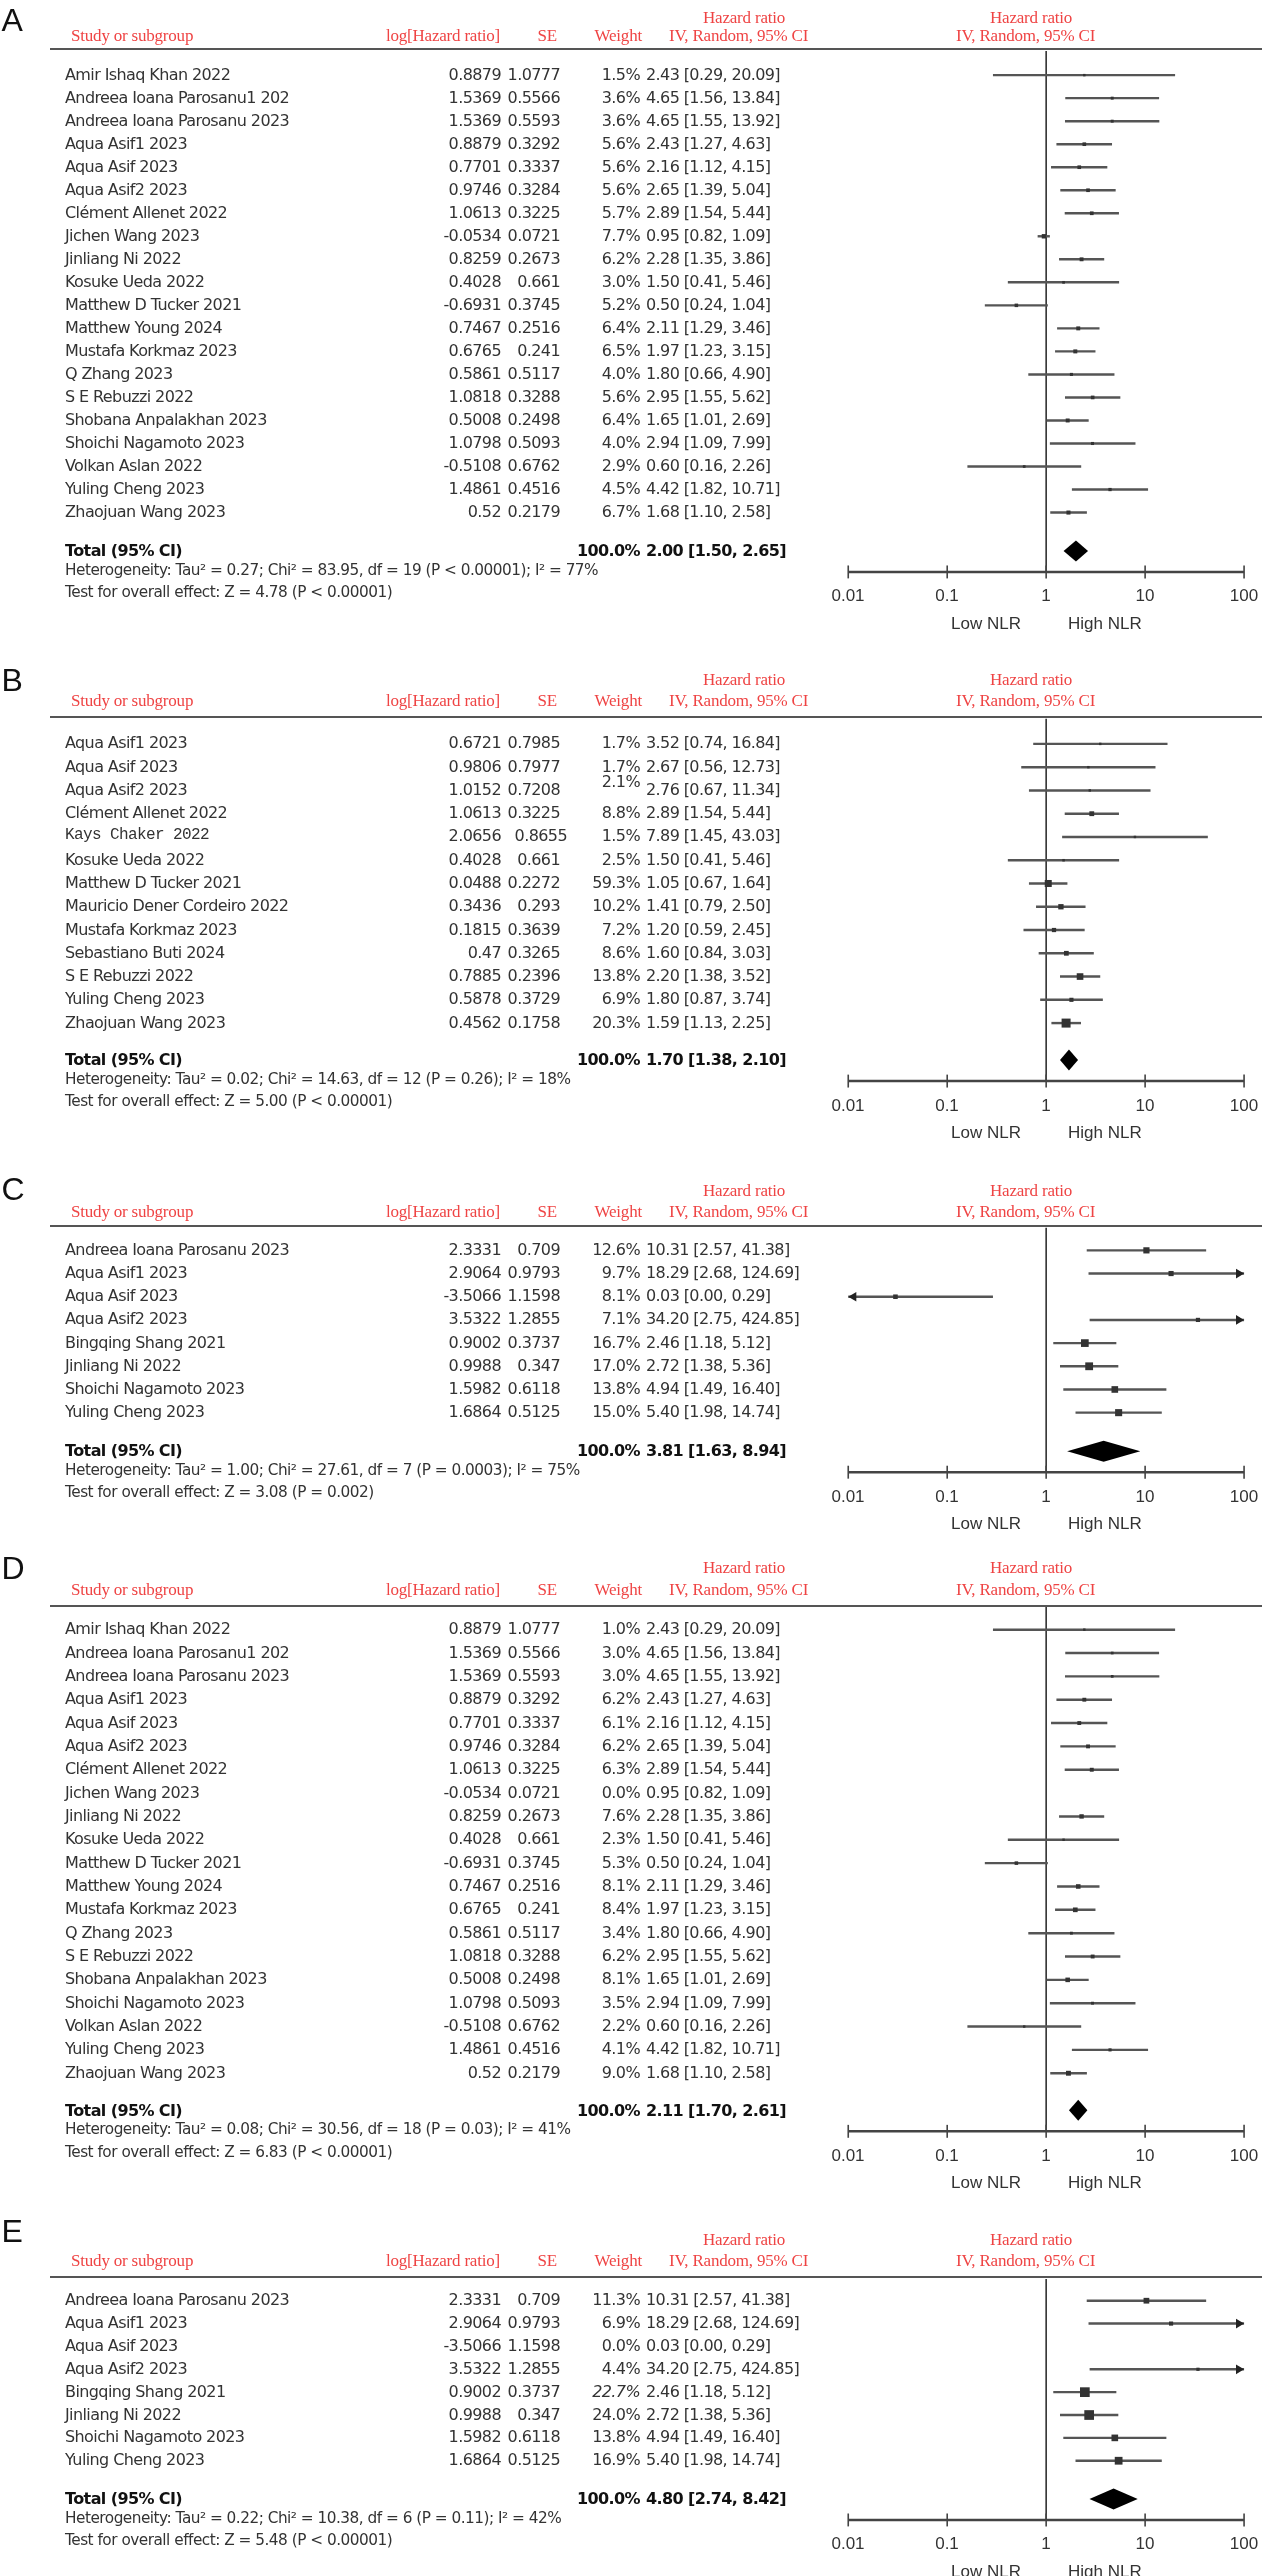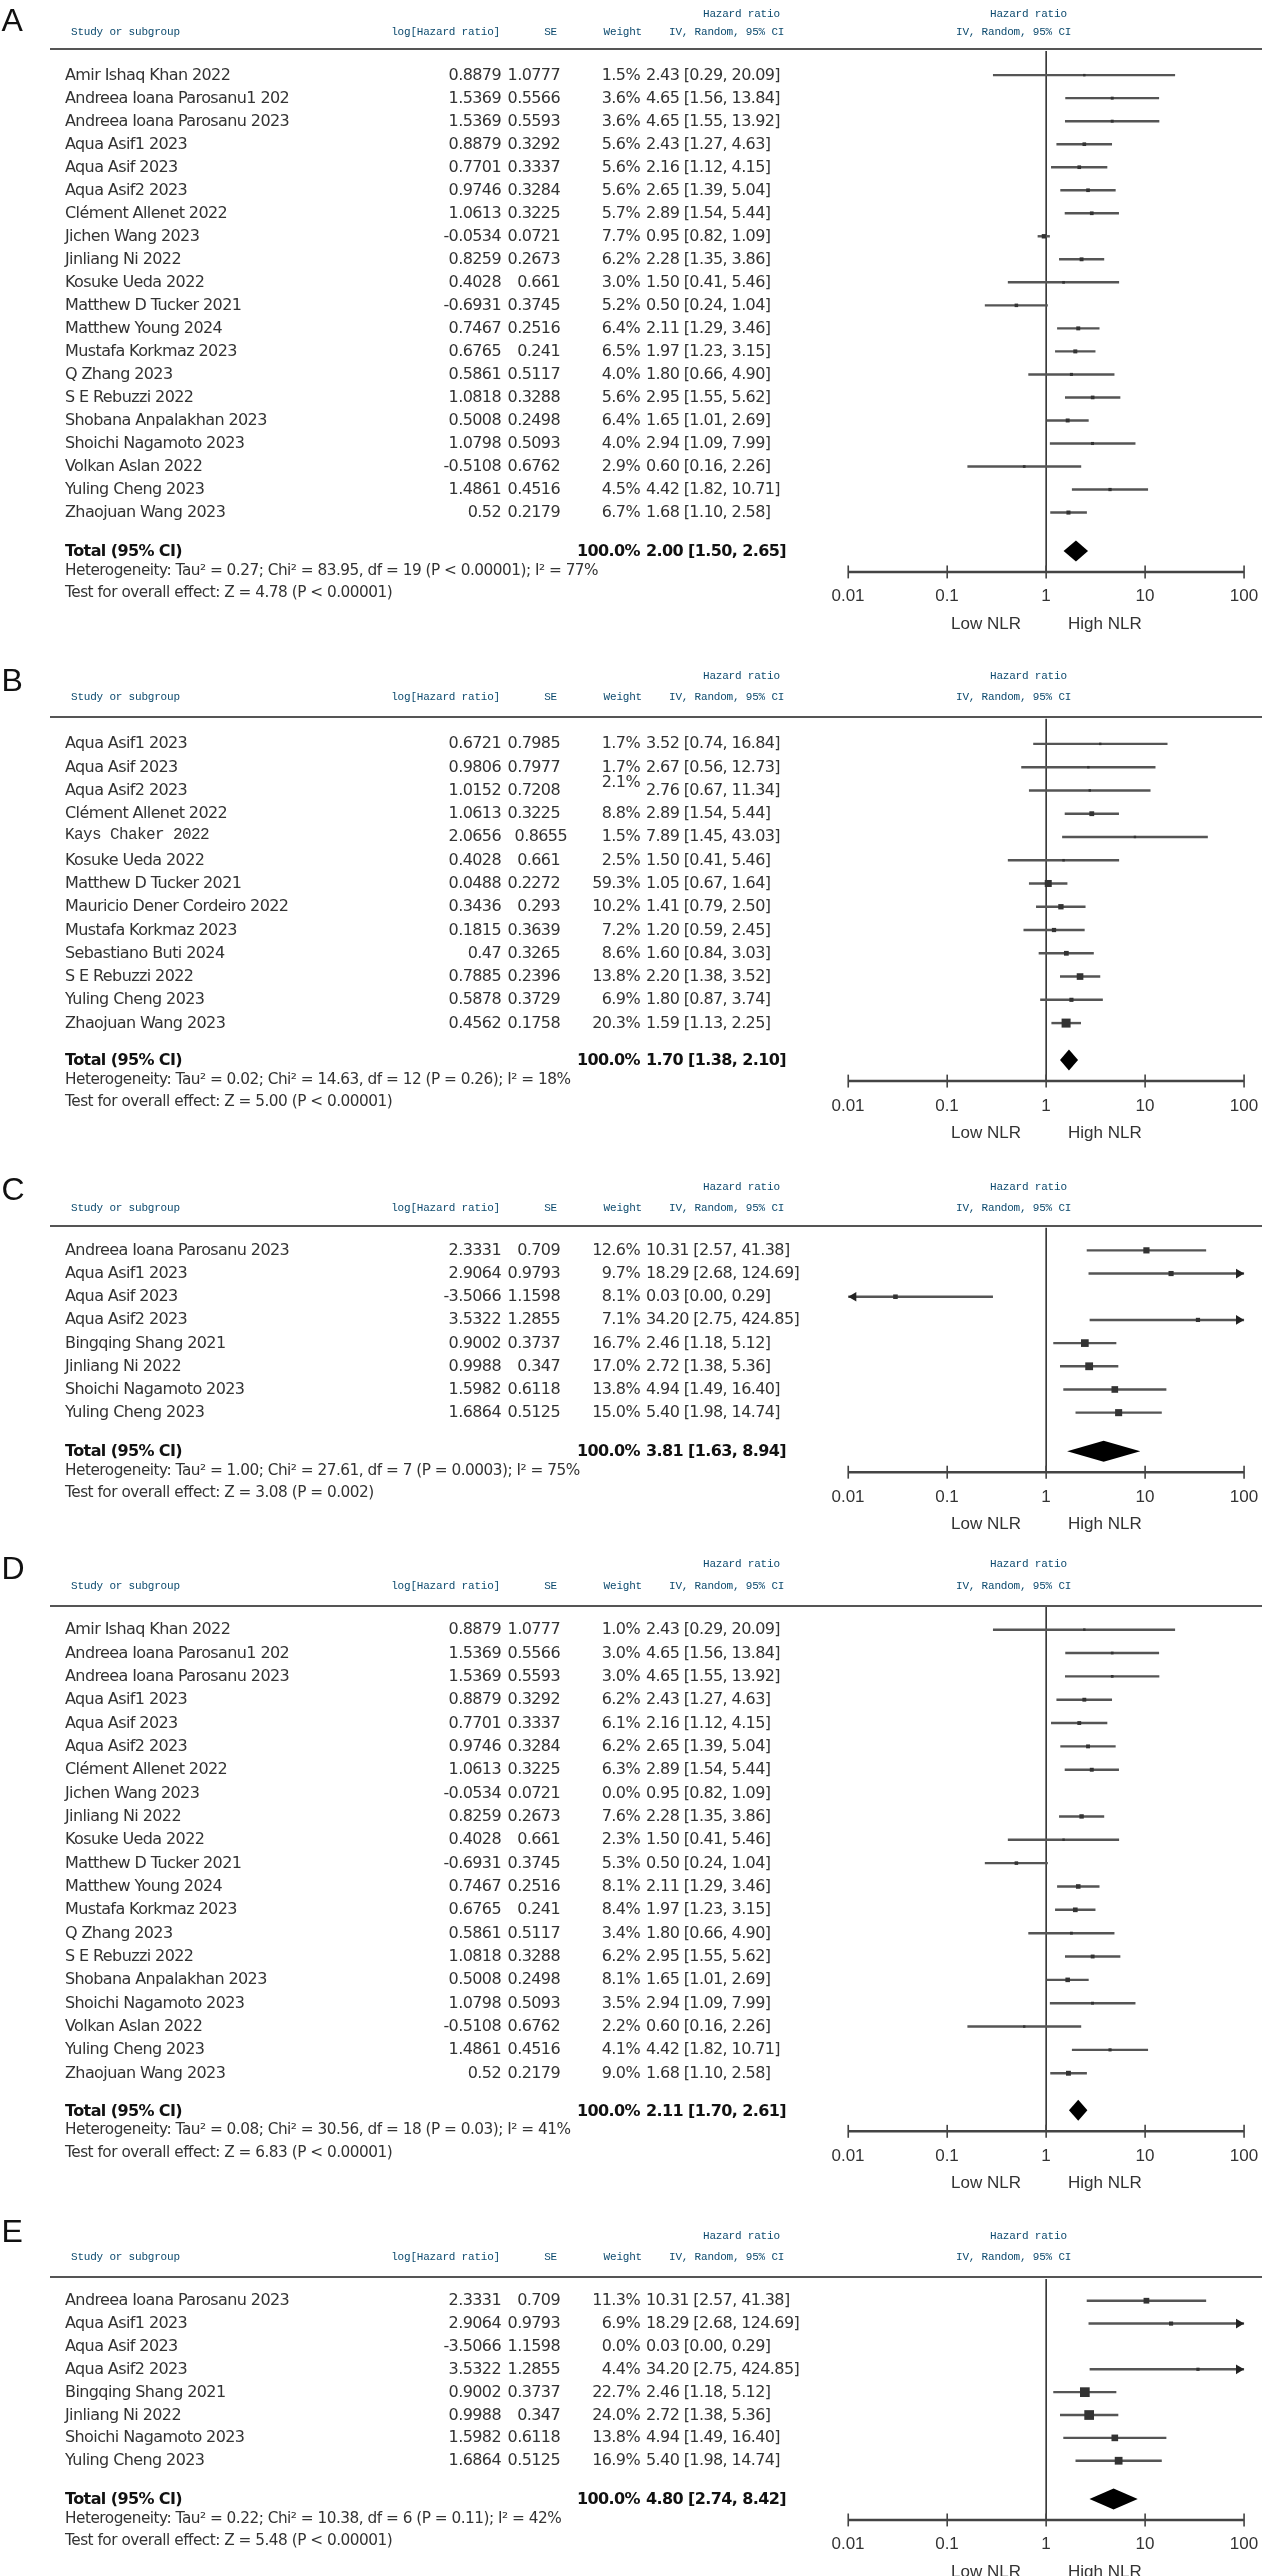--- a/index.html
+++ b/index.html
@@ -1,20 +1,20 @@
 <!DOCTYPE html>
 <html style="font-size:13px"><head>
 <meta charset="utf-8">
 <style>
   html, body { margin: 0; padding: 0; background: #ffffff; }
   body { width: 1274px; height: 2576px; position: relative; overflow: hidden;
          font-family: "Liberation Sans", "DejaVu Sans", sans-serif; color: #2a2a2a; }
   .panel { position: absolute; left: 0; width: 1274px; }
   .panel-label { position: absolute; left: 1.6px; font-size: 32px; color: #111; font-family: "Liberation Sans", sans-serif; }
-  .hdr { position: absolute; font-size: 11px; color: #0c4a6e; white-space: nowrap; font-family: Liberation Mono, monospace; letter-spacing: -0.2px; }
+  .hdr { position: absolute; font-size: 17px; color: #ef4444; white-space: nowrap; font-family: Liberation Serif, serif; letter-spacing: -0.2px; }
   .cell { position: absolute; font-size: 16px; color: #333; white-space: nowrap; font-family: "DejaVu Sans", sans-serif; letter-spacing: -0.6px; }
   .r { text-align: right; }
   .bold { font-weight: bold; color: #111; }
   .hline { position: absolute; height: 2.4px; background: #555; }
   svg.plot { position: absolute; left: 0; top: 0; overflow: visible; }
   .axis-lbl { position: absolute; font-size: 17px; color: #333; font-family: "Liberation Sans", sans-serif; transform: translateX(-50%); white-space: nowrap; }
   .side-lbl { position: absolute; font-size: 17px; color: #333; font-family: "Liberation Sans", sans-serif; white-space: nowrap; }
   .foot { position: absolute; font-size: 15.3px; color: #333; white-space: nowrap; font-family: "DejaVu Sans", sans-serif; letter-spacing: -0.5px; }
 </style>
 </head>
@@ -612,21 +612,21 @@
       <div class="cell r" style="left: 565px; width: 75px; top: 171px;">0.0%</div>
       <div class="cell r" style="left: 646px; width: 121px; top: 171px;">0.03 [0.00, 0.29]</div>
       <div class="cell" style="left: 65px; top: 194px;">Aqua Asif2 2023</div>
       <div class="cell r" style="left: 388px; width: 113px; top: 194px;">3.5322</div>
       <div class="cell r" style="left: 501px; width: 59px; top: 194px;">1.2855</div>
       <div class="cell r" style="left: 565px; width: 75px; top: 194px;">4.4%</div>
       <div class="cell r" style="left: 646px; width: 121px; top: 194px;">34.20 [2.75, 424.85]</div>
       <div class="cell" style="left: 65px; top: 217px;">Bingqing Shang 2021</div>
       <div class="cell r" style="left: 388px; width: 113px; top: 217px;">0.9002</div>
       <div class="cell r" style="left: 501px; width: 59px; top: 217px;">0.3737</div>
-      <div class="cell r" style="left: 565px; width: 75px; top: 217px;">22.7%</div>
+      <div class="cell r" style="left: 565px; width: 75px; top: 217px; font-style: italic;">22.7%</div>
       <div class="cell r" style="left: 646px; width: 121px; top: 217px;">2.46 [1.18, 5.12]</div>
       <div class="cell" style="left: 65px; top: 240px;">Jinliang Ni 2022</div>
       <div class="cell r" style="left: 388px; width: 113px; top: 240px;">0.9988</div>
       <div class="cell r" style="left: 501px; width: 59px; top: 240px;">0.347</div>
       <div class="cell r" style="left: 565px; width: 75px; top: 240px;">24.0%</div>
       <div class="cell r" style="left: 646px; width: 121px; top: 240px;">2.72 [1.38, 5.36]</div>
       <div class="cell" style="left: 65px; top: 262px;">Shoichi Nagamoto 2023</div>
       <div class="cell r" style="left: 388px; width: 113px; top: 262px;">1.5982</div>
       <div class="cell r" style="left: 501px; width: 59px; top: 262px;">0.6118</div>
       <div class="cell r" style="left: 565px; width: 75px; top: 262px;">13.8%</div>

